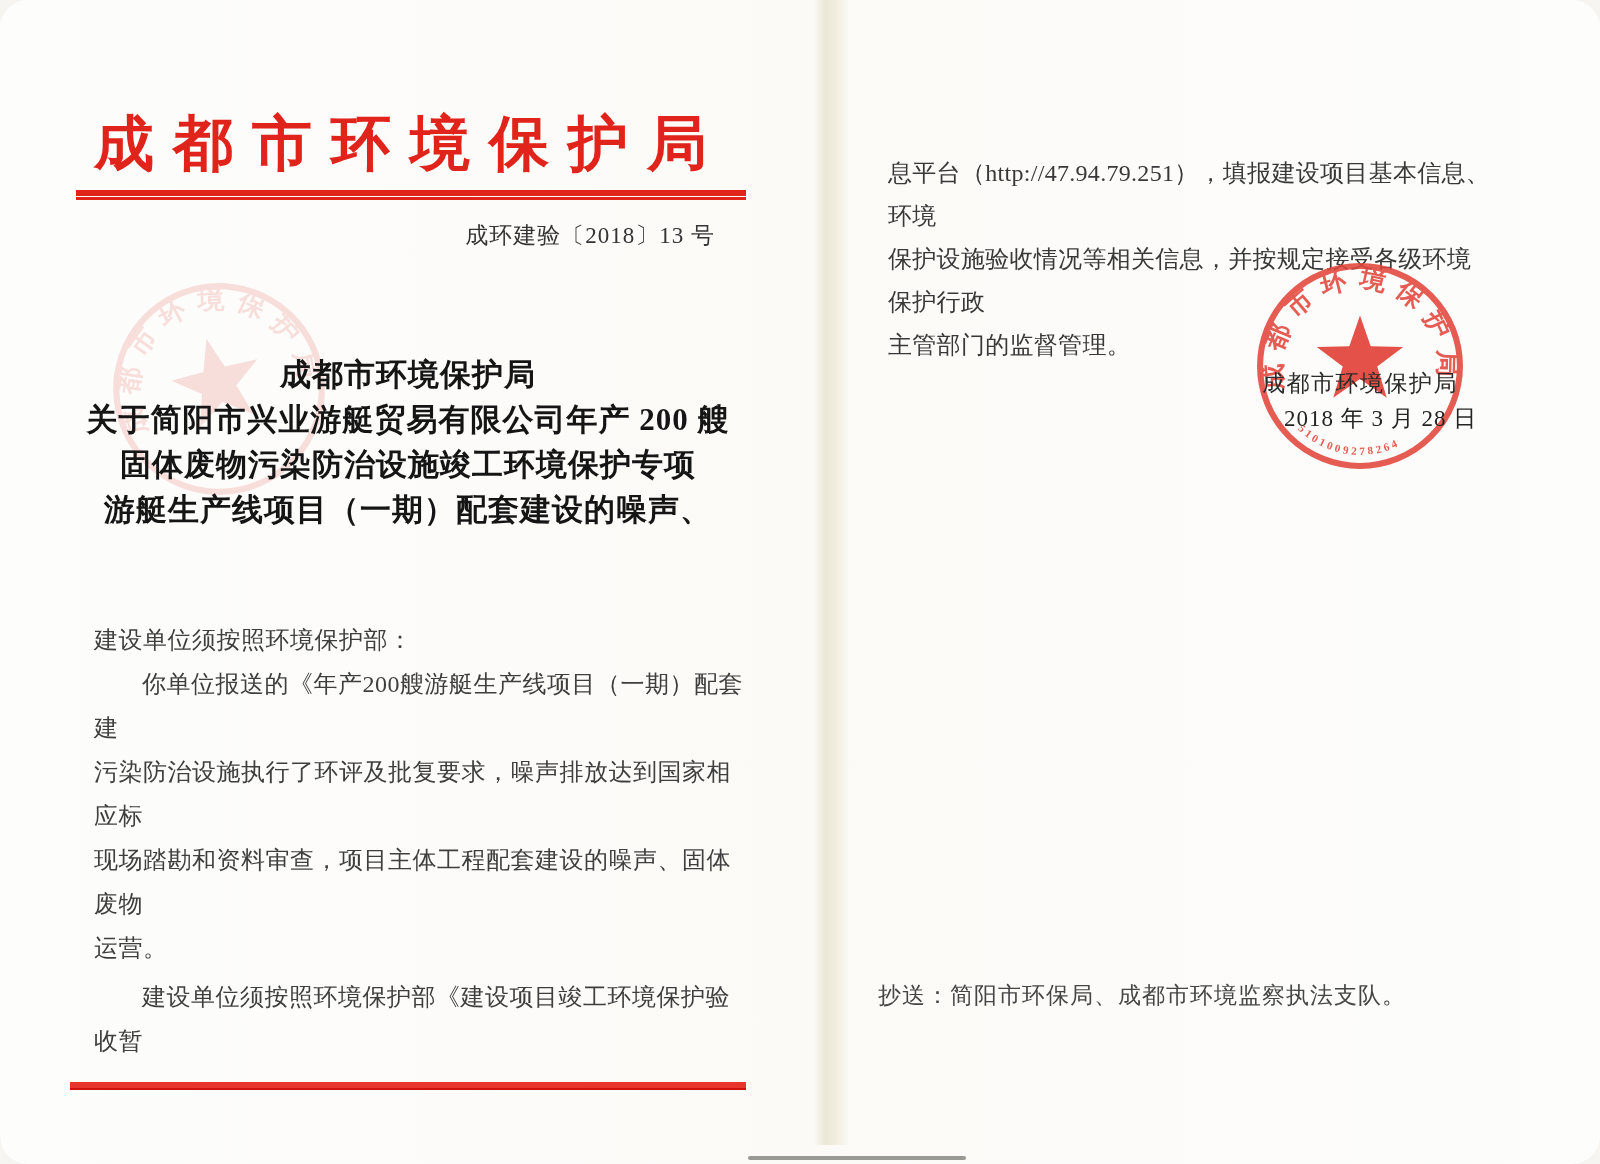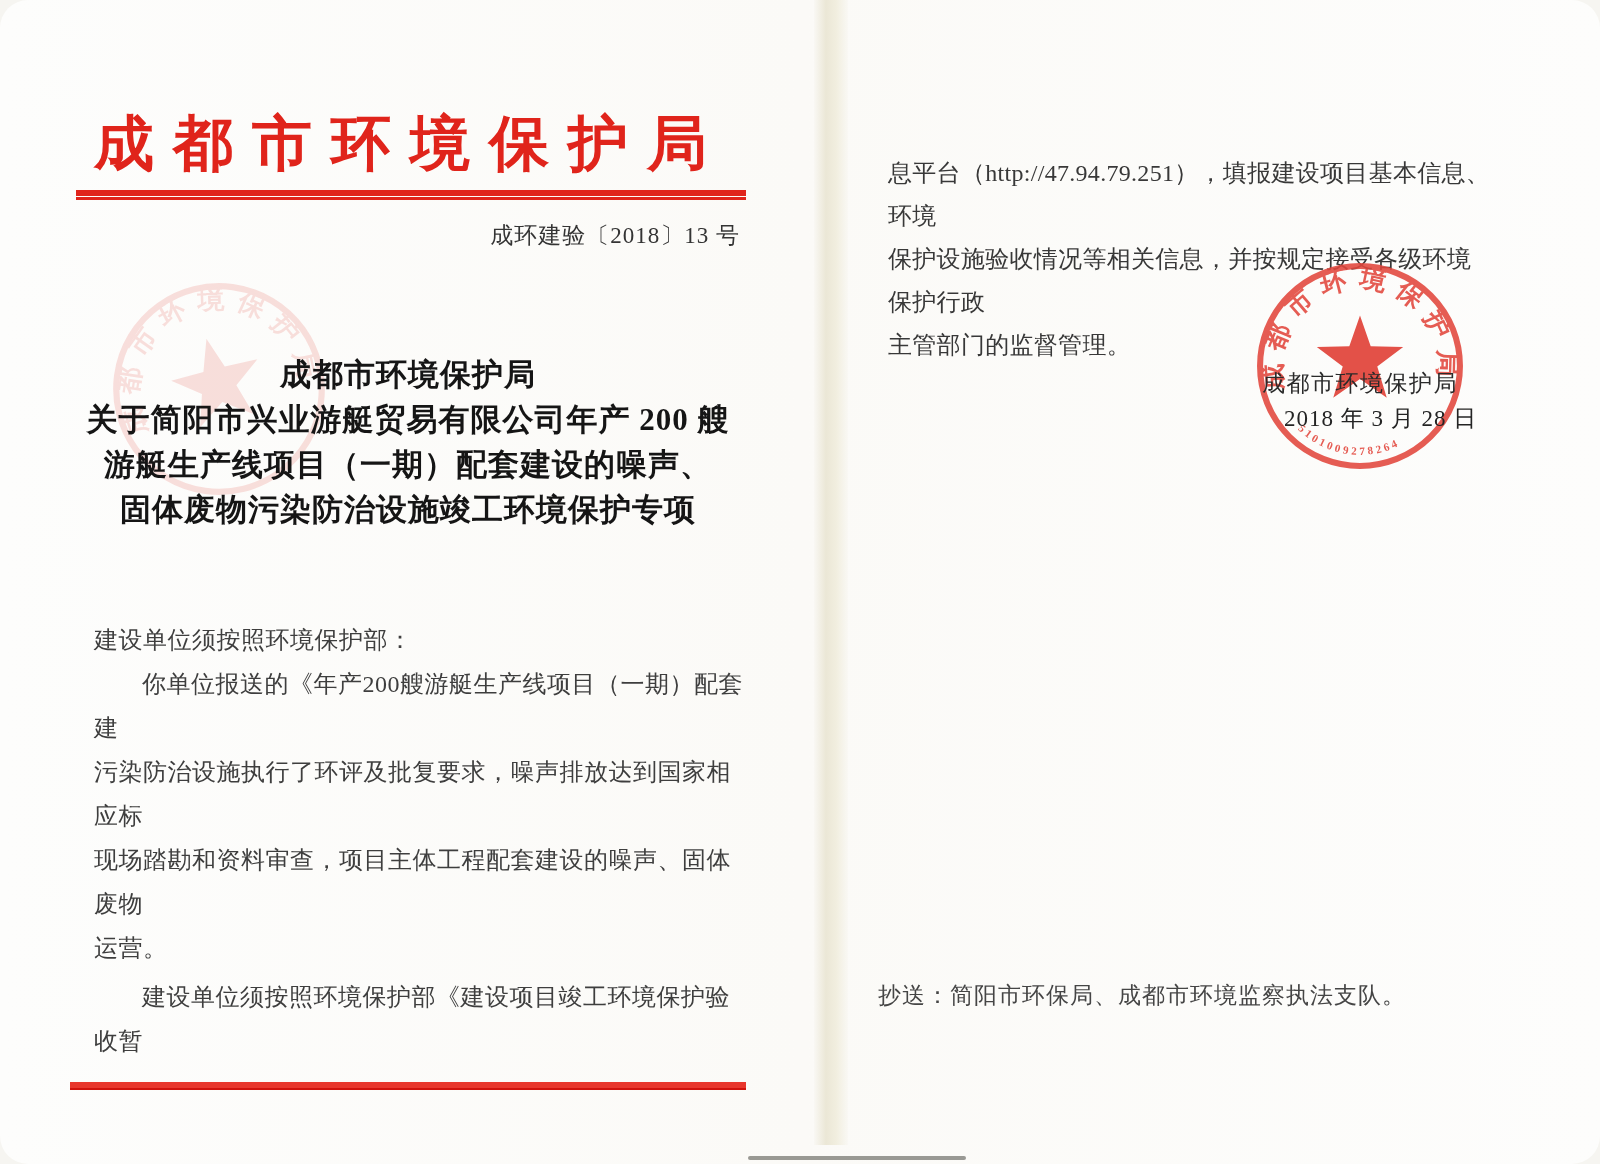--- a/index.html
+++ b/index.html
@@ -25,21 +25,21 @@
     position:absolute;left:70px;top:104px;width:680px;
     text-align:center;font-size:60px;font-weight:700;
     letter-spacing:19px;color:#e0241b;white-space:nowrap;
   }
   .lp-rule-top{
     position:absolute;left:76px;top:190px;width:670px;height:10px;
     background:linear-gradient(#e0241b 0 58%,rgba(255,255,255,0) 58% 74%,#e0241b 74% 100%);
   }
   .lp-docnum{
     position:absolute;left:440px;top:220px;width:300px;
-    text-align:right;font-size:23px;color:#343434;letter-spacing:1px;white-space:nowrap;
+    text-align:center;font-size:23px;color:#343434;letter-spacing:1px;white-space:nowrap;
   }
   .lp-title{
     position:absolute;left:60px;top:352px;width:696px;
     text-align:center;font-weight:700;color:#151515;
     font-size:31px;line-height:45px;letter-spacing:1px;
   }
   .lp-body{
     position:absolute;left:94px;top:618px;width:660px;
     font-size:24px;line-height:44px;color:#3e3e3e;letter-spacing:.5px;
   }
@@ -93,22 +93,22 @@
       <defs>
           <path id="arcL" d="M 31.7 131.7 A 78 78 0 1 1 178.3 131.7" fill="none"></path>
         </defs>
       <text class="arc"><textPath href="#arcL" startOffset="4">成都市环境保护局</textPath></text>
     </svg>
   </div>
 
   <div class="lp-title">
     <div>成都市环境保护局</div>
     <div>关于简阳市兴业游艇贸易有限公司年产 200 艘</div>
+    <div>固体废物污染防治设施竣工环境保护专项</div>
     <div>游艇生产线项目（一期）配套建设的噪声、</div>
-    <div>固体废物污染防治设施竣工环境保护专项</div>
   </div>
 
   <div class="lp-body">
     <div>建设单位须按照环境保护部：</div>
     <div class="ind">你单位报送的《年产200艘游艇生产线项目（一期）配套建</div>
     <div>污染防治设施执行了环评及批复要求，噪声排放达到国家相应标</div>
     <div>现场踏勘和资料审查，项目主体工程配套建设的噪声、固体废物</div>
     <div>运营。</div>
     <div class="ind p2-start">建设单位须按照环境保护部《建设项目竣工环境保护验收暂</div>
 

